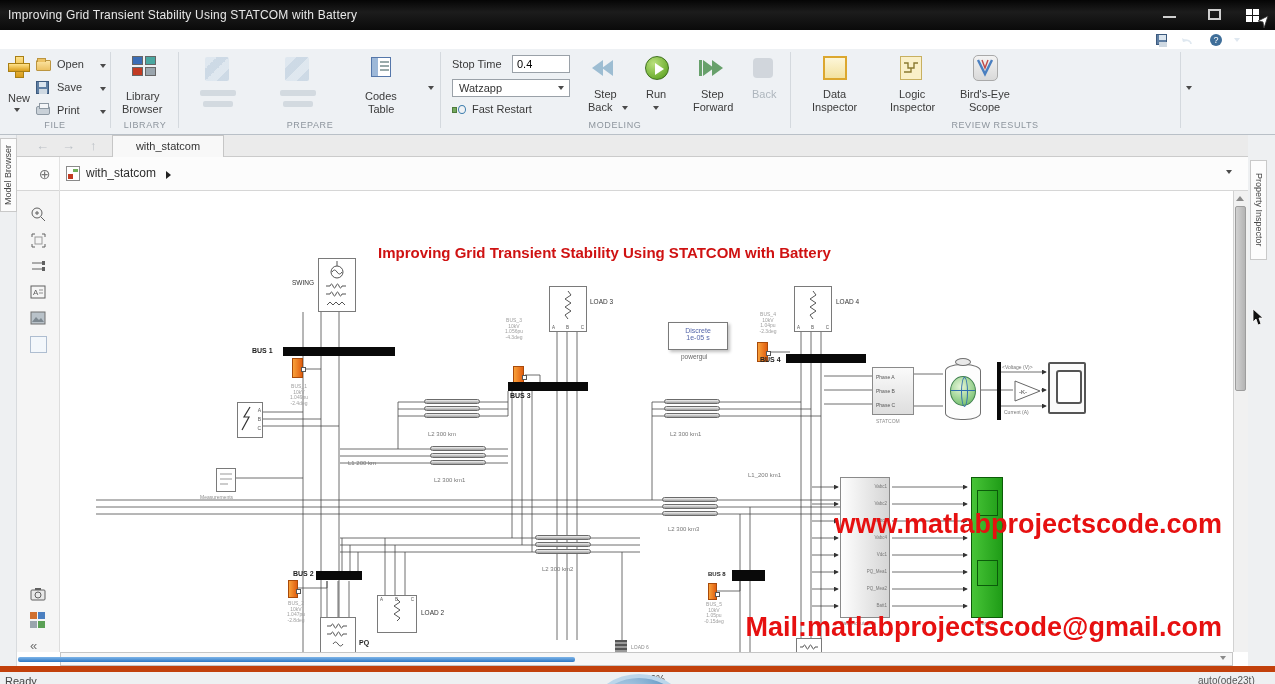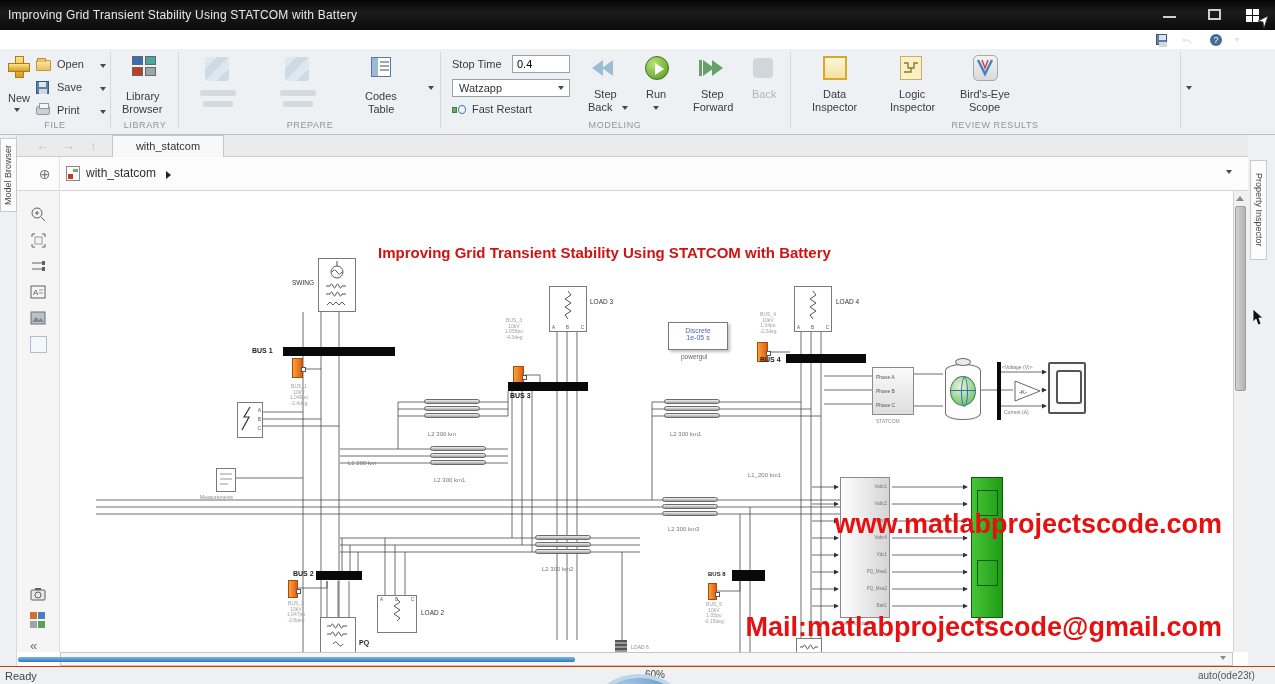--- a/index.html
+++ b/index.html
@@ -105,21 +105,21 @@
   .globe::after{content:"";position:absolute;left:10px;top:0;width:5px;height:28px;border:1px solid #2f6fae;border-radius:50%}
   .scopeblk{position:absolute;left:1048px;top:362px;width:38px;height:52px;background:#fbfbfb;border:2px solid #555;border-radius:2px;z-index:6}
   .scopeblk::before{content:"";position:absolute;left:6px;top:6px;width:22px;height:30px;border:2px solid #555;border-radius:3px;background:#fff}
   .gaintri{position:absolute;left:1014px;top:380px;z-index:6}
   .hatch{position:absolute;background:repeating-linear-gradient(0deg,#555 0 2px,#999 2px 4px);z-index:6}
   
   .hscroll{position:absolute;left:60px;top:652px;width:1173px;height:14px;background:#f7f7f7;border:1px solid #c6c6c6;z-index:20}
   .hthumb{position:absolute;left:18px;top:657px;width:557px;height:5px;background:linear-gradient(#7db4e8,#2e78c4);border-radius:2px;z-index:21}
   .vscroll{position:absolute;left:1233px;top:191px;width:15px;height:461px;background:#f1f1f1;border-left:1px solid #d2d2d2;z-index:20}
   .vthumb{position:absolute;left:1235px;top:206px;width:11px;height:185px;background:linear-gradient(90deg,#d2d2d2,#b4b4b4);border:1px solid #9d9d9d;border-radius:2px;z-index:21}
-  .statusbar{position:absolute;left:0;top:666px;width:1275px;height:18px;background:#eef0f2;border-top:1px solid #c2410c;z-index:25}
+  .statusbar{position:absolute;left:0;top:666px;width:1275px;height:18px;background:#eef0f2;border-top:6px solid #c2410c;z-index:25}
   .statusbar span{position:absolute;font-size:11px;color:#444}
   .webcam{position:absolute;left:583px;top:674px;width:112px;height:112px;border-radius:50%;background:radial-gradient(circle at 35% 28%,#d5e7f5,#6d9fc9 45%,#2f6ba3);border:4px solid #bcd6eb;z-index:40}
   .cursor{position:absolute;z-index:50}
 </style>
 </head>
 <body>
 
 <div id="app">
 
   <div class="titlebar">

